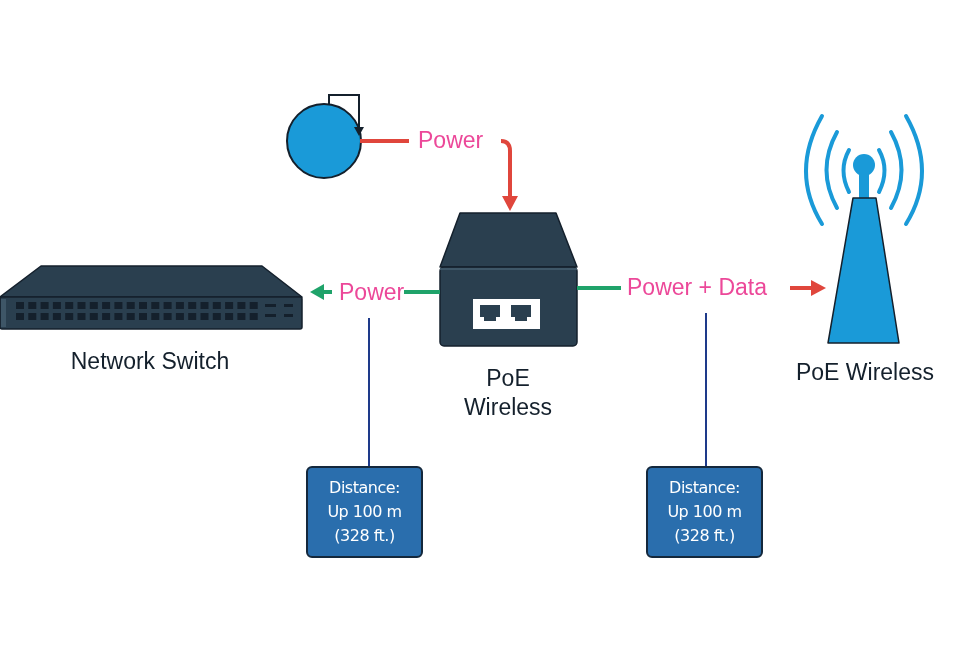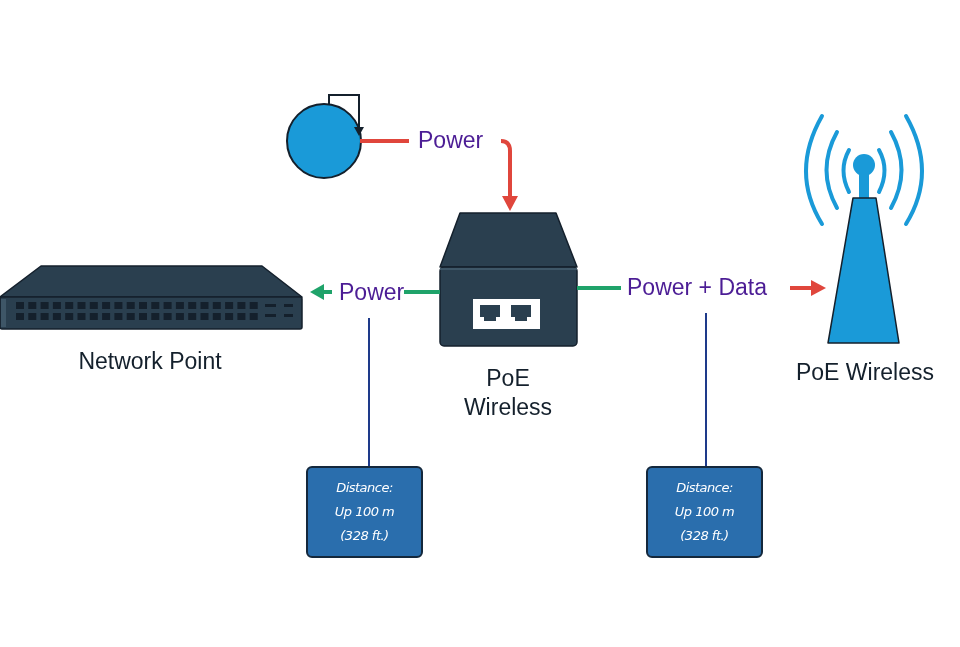--- a/index.html
+++ b/index.html
@@ -1,24 +1,24 @@
 <!DOCTYPE html>
 <html><head>
 <meta charset="utf-8">
 <style>
   html, body { margin: 0; padding: 0; background: #ffffff; }
   body { width: 960px; height: 647px; position: relative; overflow: hidden;
          font-family: "Liberation Sans", "DejaVu Sans", sans-serif; color: #14202c; }
   svg#diagram { position: absolute; left: 0; top: 0; }
-  .lbl { position: absolute; white-space: nowrap; font-size: 23px; color: #4c1d95; line-height: 1; text-align: center; }
+  .lbl { position: absolute; white-space: nowrap; font-size: 23px; color: #ec4899; line-height: 1; text-align: center; }
   .caption { position: absolute; text-align: center; font-size: 23px; line-height: 29px; color: #14202c; }
   .dist-box { position: absolute; width: 117px; height: 92px; background: #2a6ead;
               border: 2px solid #14283c; border-radius: 6px; box-sizing: border-box;
-              color: #ffffff; text-align: center; font-size: 13px; line-height: 24px;
-              padding-top: 8px; font-family: "DejaVu Sans", sans-serif; letter-spacing: -0.5px; font-style: italic; }
+              color: #ffffff; text-align: center; font-size: 16px; line-height: 24px;
+              padding-top: 8px; font-family: "DejaVu Sans", sans-serif; letter-spacing: -0.5px; }
   .dist-box span { display: block; }
 </style>
 </head>
 <body>
 
 <svg id="diagram" width="960" height="647" viewBox="0 0 960 647">
 
   <g>
     <circle cx="324" cy="141" r="37" fill="#1a9ad8" stroke="#14202c" stroke-width="2"></circle>
     <polyline points="329,104 329,95 359,95 359,133" fill="none" stroke="#14202c" stroke-width="2"></polyline>
@@ -123,21 +123,21 @@
   </g>
 
   <line x1="369" y1="318" x2="369" y2="468" stroke="#1e3a8a" stroke-width="2"></line>
   <line x1="706" y1="313" x2="706" y2="468" stroke="#1e3a8a" stroke-width="2"></line>
 </svg>
 
 <div class="lbl" style="left:418px; top:129px;">Power</div>
 <div class="lbl" style="left:339px; top:281px;">Power</div>
 <div class="lbl" style="left:627px; top:276px;">Power + Data</div>
 
-<div class="caption" style="left:40px; top:347px; width:220px;">Network Point</div>
+<div class="caption" style="left:40px; top:347px; width:220px;">Network Switch</div>
 <div class="caption" style="left:438px; top:364px; width:140px;">
   <span style="display:block">PoE</span>
   <span style="display:block">Wireless</span>
 </div>
 <div class="caption" style="left:770px; top:358px; width:190px;">
   <span style="display:block">PoE Wireless</span>
 </div>
 
 <div class="dist-box" style="left:306px; top:466px;">
   <span>Distance:</span>

